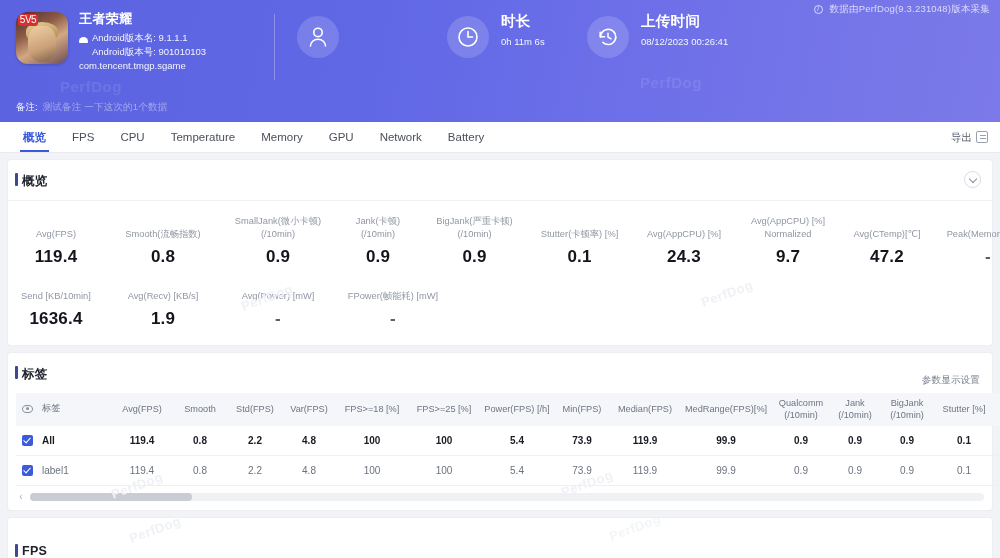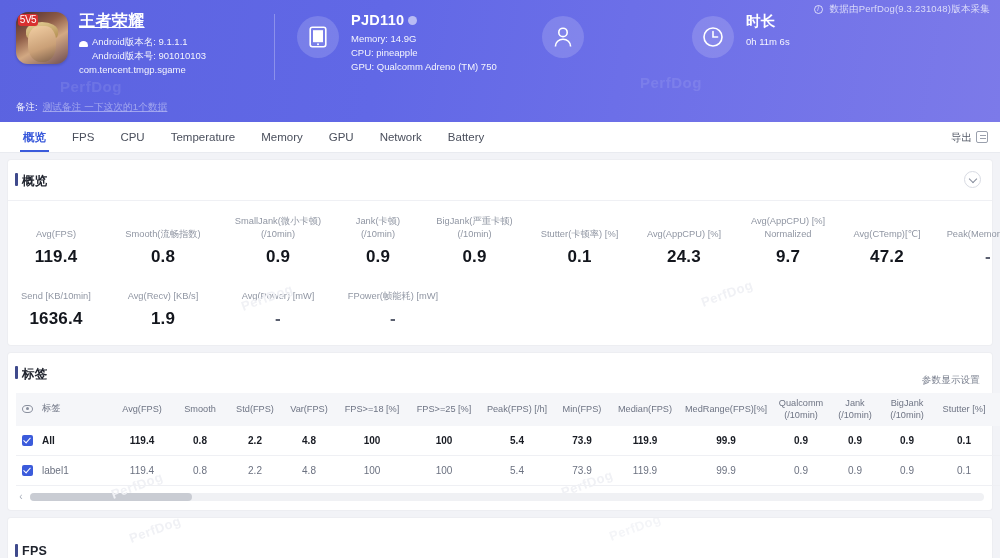--- a/index.html
+++ b/index.html
@@ -57,21 +57,21 @@
     position:absolute; left:10px; top:10px; width:32px; height:18px;
     border-radius: 50% 50% 30% 30%;
     background: linear-gradient(160deg,#e8d39a,#b08a4d);
   }
   .app-icon .badge {
     position: absolute; left: 2px; top: 2px; width: 20px; height: 12px;
     border-radius: 3px; background: #d83030; color: #fff;
     font-size: 10px; font-weight: 400; text-align: center; line-height: 12px;
     letter-spacing: -.5px;
   }
-  .app-name { font-size: 16px; font-weight: 700; line-height: 1.1; margin-bottom: 5px; letter-spacing: .4px; text-decoration: underline;}
+  .app-name { font-size: 13px; font-weight: 700; line-height: 1.1; margin-bottom: 5px; letter-spacing: .4px;}
   .app-meta { font-size: 9.5px; line-height: 14px; color: rgba(255,255,255,.93); display:flex; gap:4px;}
   .app-meta .droid {
     flex:none; margin-top: 4px; width: 9px; height: 9px; position: relative;
   }
   .app-meta .droid::before{
     content:""; position:absolute; left:0; top:2px; width:9px; height:6px;
     border-radius: 5px 5px 1px 1px; background:#fff;
   }
   .app-pkg { font-size: 9.5px; color: rgba(255,255,255,.93); line-height: 14px; }
 
@@ -92,21 +92,21 @@
     width: 9px; height: 9px; border-radius: 50%;
     background: rgba(255,255,255,.55); position: relative; display:inline-block;
   }
   .blk-line { font-size: 9.5px; line-height: 14px; color: rgba(255,255,255,.93); }
 
   .remark {
     position: absolute; left: 16px; bottom: 8px;
     font-size: 9.5px; display: flex; gap: 5px; align-items: center;
   }
   .remark-lbl { color: rgba(255,255,255,.95); }
-  .remark-val { color: rgba(255,255,255,.42); letter-spacing: .2px; filter: blur(0.4px); text-decoration: underline; }
+  .remark-val { color: rgba(255,255,255,.42); letter-spacing: .2px; filter: blur(0.4px); }
 
   
   .tabbar {
     height: 31px; background: #ffffff;
     display: flex; align-items: center;
     border-bottom: 1px solid #e9ebf0;
     padding-left: 10px; position: relative;
   }
   .tab {
     font-size: 11.5px; color: #4a4f5c; padding: 0 13px;
@@ -277,38 +277,20 @@
               <span style="display:block">Android版本名: 9.1.1.1</span>
               <span style="display:block">Android版本号: 901010103</span>
             </span>
           </div>
           <div class="app-pkg">com.tencent.tmgp.sgame</div>
         </div>
       </div>
 
       <div class="divider-v"></div>
 
-      <div class="info-block" style="width:245px">
-        <div class="circ">
-          <svg width="18" height="22" viewBox="0 0 18 22">
-            <rect x="1.2" y="1.2" width="15.6" height="19.6" rx="2.2" fill="none" stroke="#fff" stroke-width="1.6"></rect>
-            <rect x="4" y="4.2" width="10" height="12" fill="#fff"></rect>
-            <circle cx="9" cy="18.3" r="1" fill="#fff"></circle>
-          </svg>
-        </div>
-        <div>
-          <div class="blk-title">
-            <span>PJD110</span>
-            <span class="info-o2"></span>
-          </div>
-          <div class="blk-line">Memory: 14.9G</div>
-          <div class="blk-line">CPU: pineapple</div>
-          <div class="blk-line">GPU: Qualcomm Adreno (TM) 750</div>
-        </div>
-      </div>
 
       <div class="info-block" style="width:150px">
         <div class="circ">
           <svg width="20" height="22" viewBox="0 0 20 22">
             <circle cx="10" cy="6.4" r="4.2" fill="none" stroke="#fff" stroke-width="1.6"></circle>
             <path d="M2.4 20.5c0-4.3 3.4-7.3 7.6-7.3s7.6 3 7.6 7.3" fill="none" stroke="#fff" stroke-width="1.6"></path>
           </svg>
         </div>
       </div>
 
@@ -318,20 +300,33 @@
             <circle cx="11" cy="11" r="9" fill="none" stroke="#fff" stroke-width="1.6"></circle>
             <path d="M11 5.6V11h4.6" fill="none" stroke="#fff" stroke-width="1.6" stroke-linecap="round"></path>
           </svg>
         </div>
         <div>
           <div class="blk-title">时长</div>
           <div class="blk-line">0h 11m 6s</div>
         </div>
       </div>
 
+      <div class="info-block">
+        <div class="circ">
+          <svg width="22" height="22" viewBox="0 0 22 22">
+            <path d="M3.6 11a7.6 7.6 0 1 1 2.3 5.4" fill="none" stroke="#fff" stroke-width="1.6" stroke-linecap="round"></path>
+            <path d="M3.2 6.4v4.3h4.3" fill="none" stroke="#fff" stroke-width="1.6" stroke-linecap="round" stroke-linejoin="round"></path>
+            <path d="M11 7.2V11l3 1.8" fill="none" stroke="#fff" stroke-width="1.5" stroke-linecap="round"></path>
+          </svg>
+        </div>
+        <div>
+          <div class="blk-title">上传时间</div>
+          <div class="blk-line">08/12/2023 00:26:41</div>
+        </div>
+      </div>
     </div>
 
     <div class="remark">
       <span class="remark-lbl">备注:</span>
       <span class="remark-val">测试备注 一下这次的1个数据</span>
     </div>
   </div>
 
   <div class="tabbar">
     <div id="tabs-host" style="display:flex;align-items:center;">
@@ -503,21 +498,21 @@
               <th>
                 <span style="display: block;">Var(FPS)</span>
               </th>
               <th>
                 <span style="display: block;">FPS&gt;=18 [%]</span>
               </th>
               <th>
                 <span style="display: block;">FPS&gt;=25 [%]</span>
               </th>
               <th>
-                <span style="display: block;">Peak(FPS) [/h]</span>
+                <span style="display: block;">Power(FPS) [/h]</span>
               </th>
               <th>
                 <span style="display: block;">Min(FPS)</span>
               </th>
               <th>
                 <span style="display: block;">Median(FPS)</span>
               </th>
               <th>
                 <span style="display: block;">MedRange(FPS)[%]</span>
               </th>

